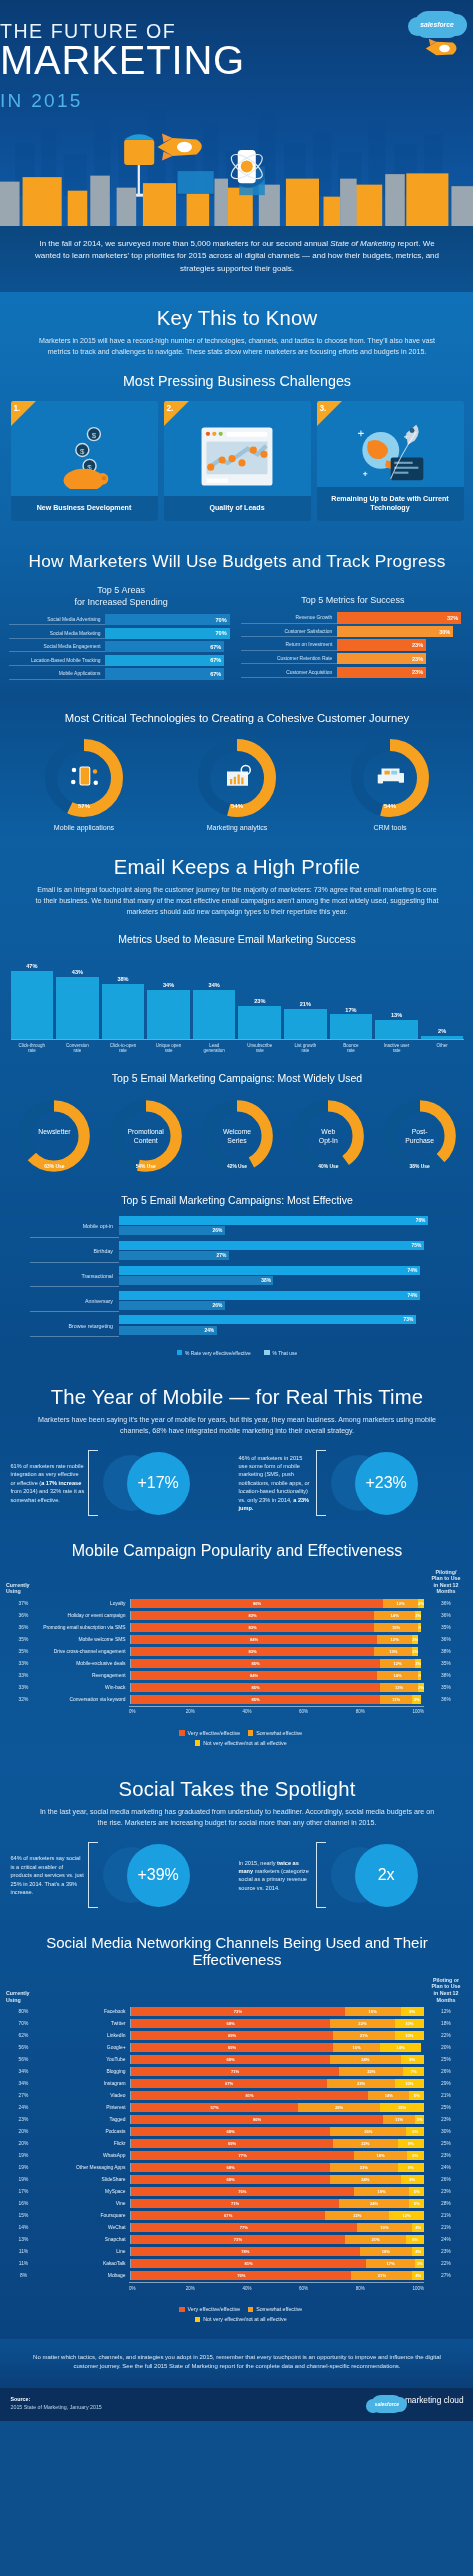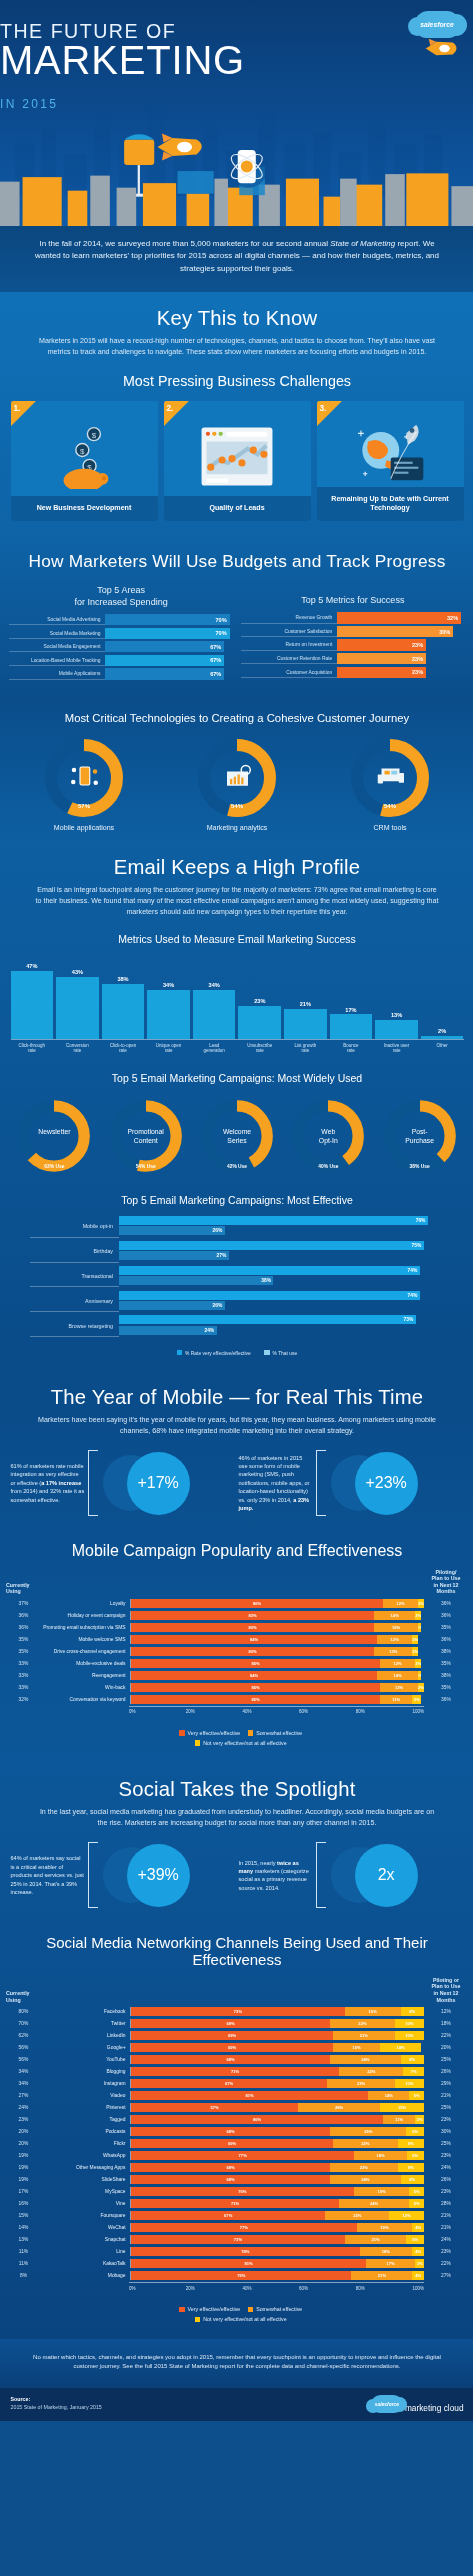--- a/index.html
+++ b/index.html
@@ -16,21 +16,21 @@
   .hero {
     position: relative;
     height: 226px;
     background: linear-gradient(180deg, #0a3c74 0%, #0c4c91 55%, #0f5ba8 100%);
     overflow: hidden;
   }
   .skyline-ghost { position:absolute; bottom:30px; left:0; width:474px; height:98px; opacity:.35; }
   .hero-title-wrap { position: relative; padding-top: 19.6px; text-align: left; z-index: 4; }
   .hero-line1 { font-size: 19.6px; letter-spacing: 1.5px; font-weight: 300; color:#eaf4ff; }
   .hero-line2 { font-size: 40px; letter-spacing: 0.8px; font-weight: 300; line-height: .95; color:#ffffff; margin-top:-1.5px;}
-  .hero-line3 { font-size: 12px; letter-spacing: 2.3px; font-weight:300; color:#4fb3e8; margin-top: 18px;}
+  .hero-line3 { font-size: 19px; letter-spacing: 2.3px; font-weight:300; color:#4fb3e8; margin-top: 11px;}
   .sf-cloud {
     position: absolute; top: 10.5px; right: 13.5px; width: 47px; height: 27px;
     background: #4ab3e3; border-radius: 22.6px 22.6px 19.6px 19.6px; z-index:5;
     display:flex; align-items:center; justify-content:center;
   }
   .sf-cloud:before, .sf-cloud:after {
     content:""; position:absolute; background:#4ab3e3; border-radius:50%;
   }
   .sf-cloud:before { width:19.6px;height:19.6px; left:-6px; top:6px;}
   .sf-cloud:after { width:22.6px;height:22.6px; right:-6.8px; top:3px;}
@@ -173,21 +173,21 @@
   .axis span { flex:1; font-size:4.5px; color:#cfe4f5; text-align:left;}
   .axis span:last-child { flex:0 0 auto; }
 
   .legend3 { text-align:center; padding: 6px 0 10.5px; font-size:5.3px; color:#e2eefa; line-height:1.9;}
   .legend3 i { display:inline-block; width:5.3px; height:5.3px; margin:0 3px 0 7.5px; vertical-align:-0.8px;}
   .footer {
     background:#0a2f5c; padding: 7.5px 10.5px; display:flex; align-items:center; justify-content:space-between;
   }
   .footer-src { font-size:5.3px; color:#bed6ea; line-height:1.5;}
   .footer-src b { color:#fff; }
-  .footer-logo { display:flex; align-items:flex-end; gap:2px;}
+  .footer-logo { display:flex; align-items:flex-start; gap:2px;}
   .footer-cloud { width:32px;height:18px;background:#4ab3e3;border-radius:15px 15px 13.5px 13.5px; position:relative;
                   display:flex;align-items:center;justify-content:center;}
   .footer-cloud:before{content:"";position:absolute;width:13.5px;height:13.5px;background:#4ab3e3;border-radius:50%;left:-4.5px;top:3.8px;}
   .footer-cloud:after{content:"";position:absolute;width:15px;height:15px;background:#4ab3e3;border-radius:50%;right:-4.5px;top:1.5px;}
   .footer-cloud span{position:relative;z-index:2;font-size:4.9px;font-style:italic;font-weight:bold;color:#fff;}
   .footer-mc { font-size:8.3px; color:#fff; font-weight:300;}
 </style>
 </head>
 <body>
 

